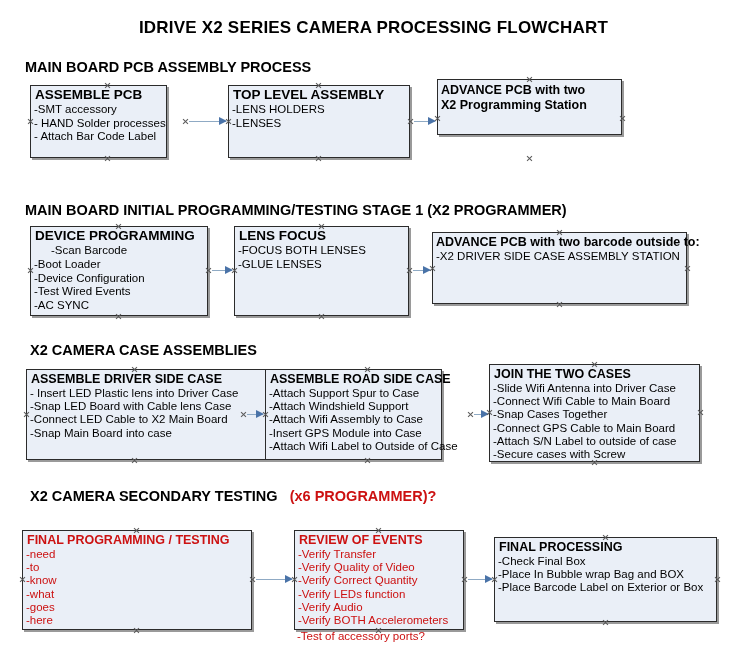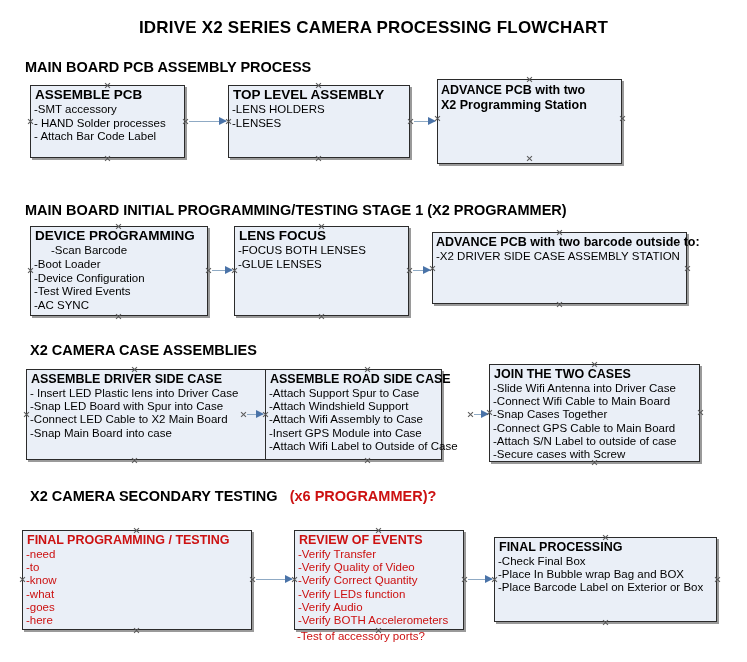--- a/index.html
+++ b/index.html
@@ -92,21 +92,21 @@
 <body>
 
 <div class="canvas">
 
   <div class="title">IDRIVE X2  SERIES CAMERA PROCESSING FLOWCHART</div>
 
   <div class="section" style="top:59px;left:25px;">
     <span>MAIN BOARD PCB ASSEMBLY PROCESS</span>
   </div>
 
-  <div class="box bold" style="left:30px;top:85px;width:155px;height:73px;">
+  <div class="box bold" style="left:30px;top:85px;width:137px;height:73px;">
     <div class="hd" style="font-size:13.5px;">ASSEMBLE PCB</div>
     <div class="li" style="font-weight:normal;font-size:11.5px;line-height:13.5px;">-SMT accessory</div>
     <div class="li" style="font-weight:normal;font-size:11.5px;line-height:13.5px;">- HAND Solder processes</div>
     <div class="li" style="font-weight:normal;font-size:11.5px;line-height:13.5px;">- Attach Bar Code Label</div>
   </div>
   <div class="hx" style="left:104px;top:82px;"></div>
   <div class="hx" style="left:104px;top:155px;"></div>
   <div class="hx" style="left:27px;top:118px;"></div>
   <div class="hx" style="left:182px;top:118px;"></div>
 
@@ -117,21 +117,21 @@
     <div class="li" style="font-weight:normal;font-size:11.5px;line-height:13.5px;">-LENS HOLDERS</div>
     <div class="li" style="font-weight:normal;font-size:11.5px;line-height:13.5px;">-LENSES</div>
   </div>
   <div class="hx" style="left:315px;top:82px;"></div>
   <div class="hx" style="left:315px;top:155px;"></div>
   <div class="hx" style="left:225px;top:118px;"></div>
   <div class="hx" style="left:407px;top:118px;"></div>
 
   <div class="arrow" style="left:414px;top:121px;width:21px;"></div>
 
-  <div class="box bold" style="left:437px;top:79px;width:185px;height:85px;">
+  <div class="box bold" style="left:437px;top:79px;width:185px;height:56px;">
     <div class="li" style="padding-top:3px;">ADVANCE PCB with two</div>
     <div class="li"> X2 Programming Station</div>
   </div>
   <div class="hx" style="left:526px;top:76px;"></div>
   <div class="hx" style="left:526px;top:155px;"></div>
   <div class="hx" style="left:434px;top:115px;"></div>
   <div class="hx" style="left:619px;top:115px;"></div>
 
   <div class="section" style="top:202px;left:25px;">
     <span>MAIN BOARD INITIAL PROGRAMMING/TESTING STAGE 1 (X2 PROGRAMMER)</span>
@@ -173,21 +173,21 @@
   <div class="hx" style="left:429px;top:265px;"></div>
   <div class="hx" style="left:684px;top:265px;"></div>
 
   <div class="section" style="top:342px;left:30px;">
     <span>X2 CAMERA CASE ASSEMBLIES</span>
   </div>
 
   <div class="box" style="left:26px;top:369px;width:254px;height:91px;">
     <div class="hd">ASSEMBLE DRIVER SIDE CASE</div>
     <div class="li">- Insert LED Plastic lens into Driver Case</div>
-    <div class="li">-Snap LED Board with Spur into Case</div>
+    <div class="li">-Snap LED Board with Cable lens Case</div>
     <div class="li">-Connect LED Cable to X2 Main Board</div>
     <div class="li">-Snap Main Board into case</div>
   </div>
   <div class="hx" style="left:131px;top:366px;"></div>
   <div class="hx" style="left:131px;top:457px;"></div>
   <div class="hx" style="left:23px;top:411px;"></div>
   <div class="hx" style="left:240px;top:411px;"></div>
 
   <div class="arrow" style="left:247px;top:414px;width:16px;"></div>
 

